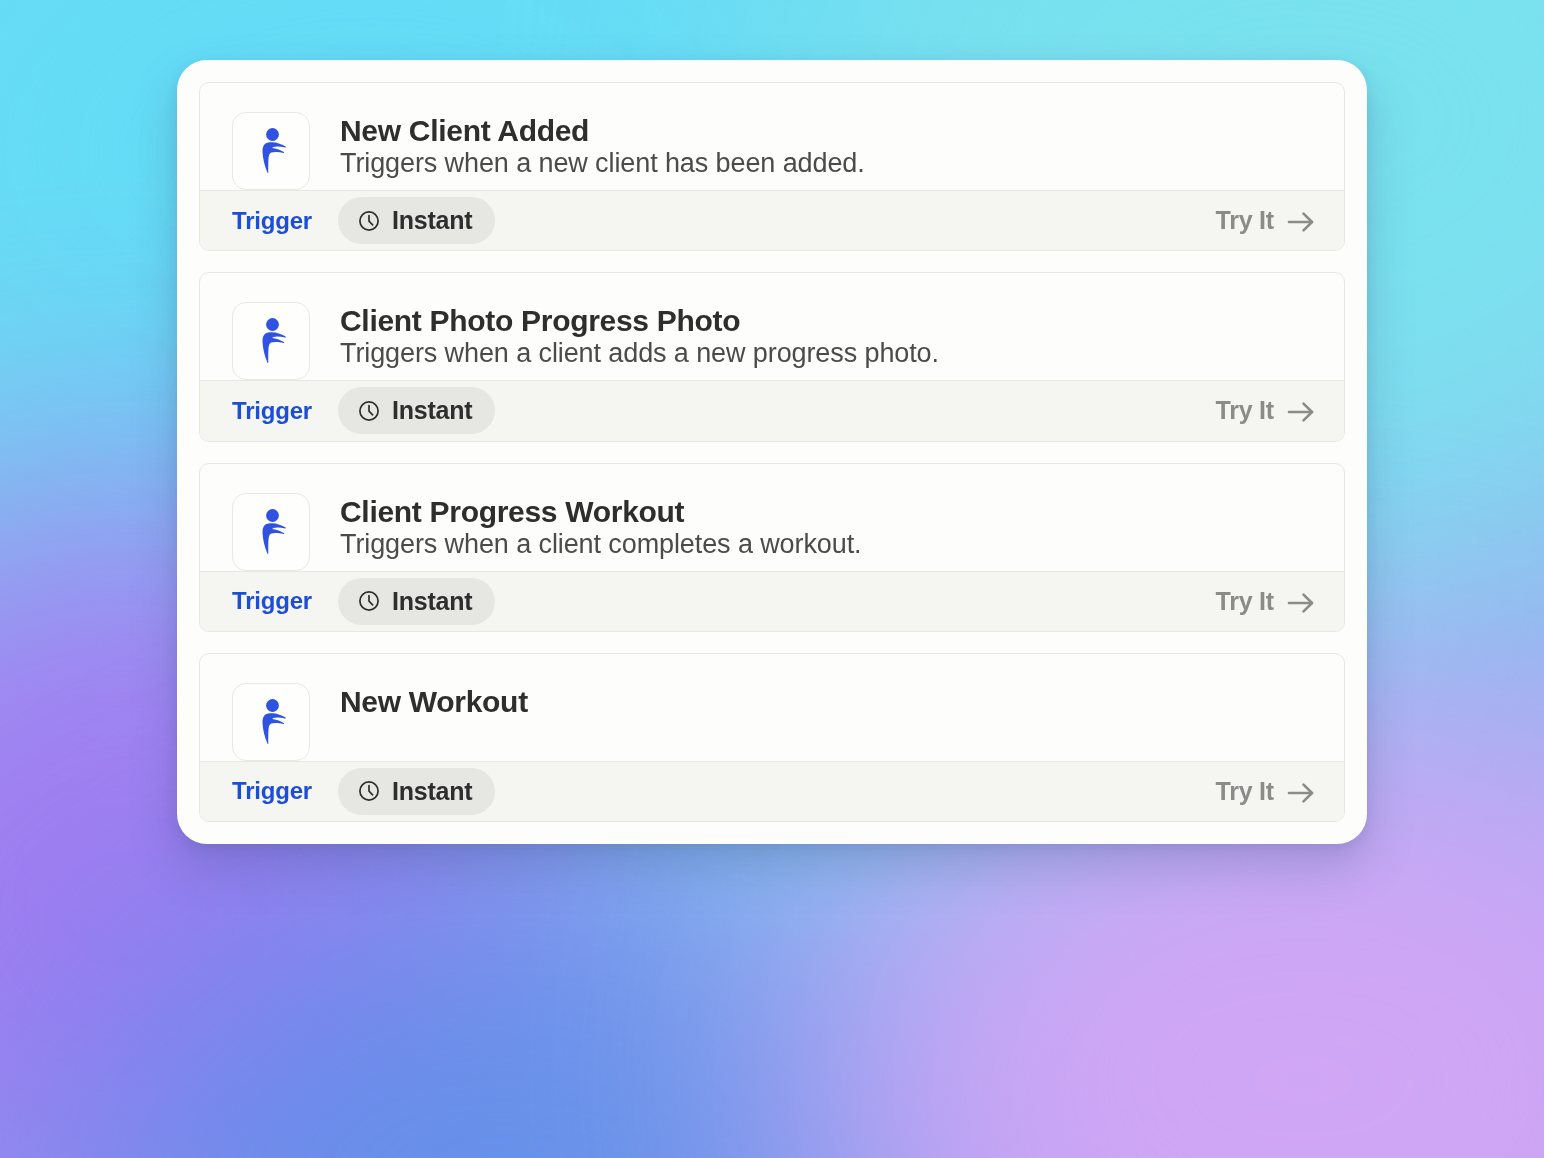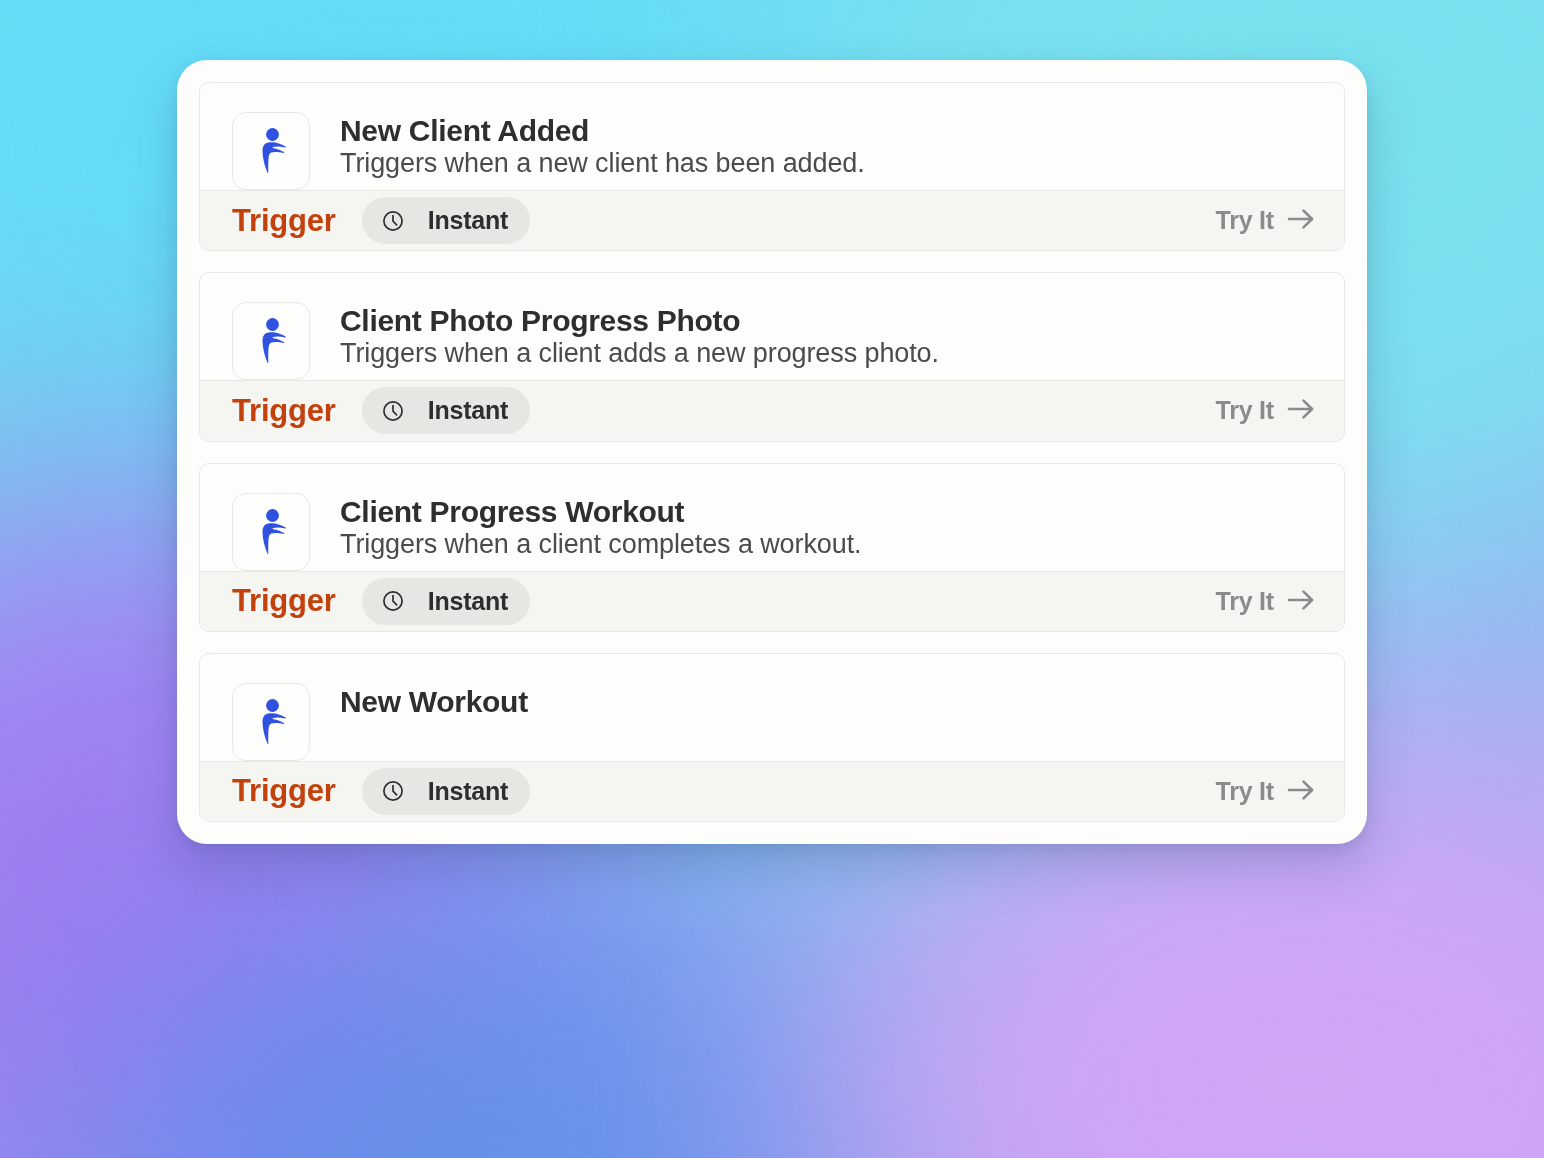--- a/index.html
+++ b/index.html
@@ -87,47 +87,47 @@
   
   .card-footer {
     background:#f5f5f2;
     border-top:1px solid #e8e7e2;
     height:86px;
     display:flex;
     align-items:center;
     padding:0 28px 0 32px;
   }
   .trigger-label {
-    font-size:31px;
+    font-size:24px;
     font-weight:bold;
-    color:#c2410c;
+    color:#1d4ed8;
     letter-spacing:-.2px;
   }
   .instant-pill {
     margin-left:26px;
     display:flex;
     align-items:center;
-    gap:23px;
+    gap:11px;
     background:#e6e6e3;
     border-radius:26px;
     padding:9px 22px 9px 19px;
   }
   .instant-pill .pill-text {
     font-size:25px;
     font-weight:bold;
     color:#2e2e2e;
     letter-spacing:-.2px;
   }
   .clock-icon { display:block; }
 
   .spacer { flex:1 1 auto; }
 
   .try-it {
     display:flex;
-    align-items:flex-start;
+    align-items:flex-end;
     gap:12px;
     cursor:pointer;
   }
   .try-it .try-text {
     font-size:25px;
     font-weight:bold;
     color:#8b8b89;
     letter-spacing:-.2px;
   }
   .arrow-icon { display:block; }

